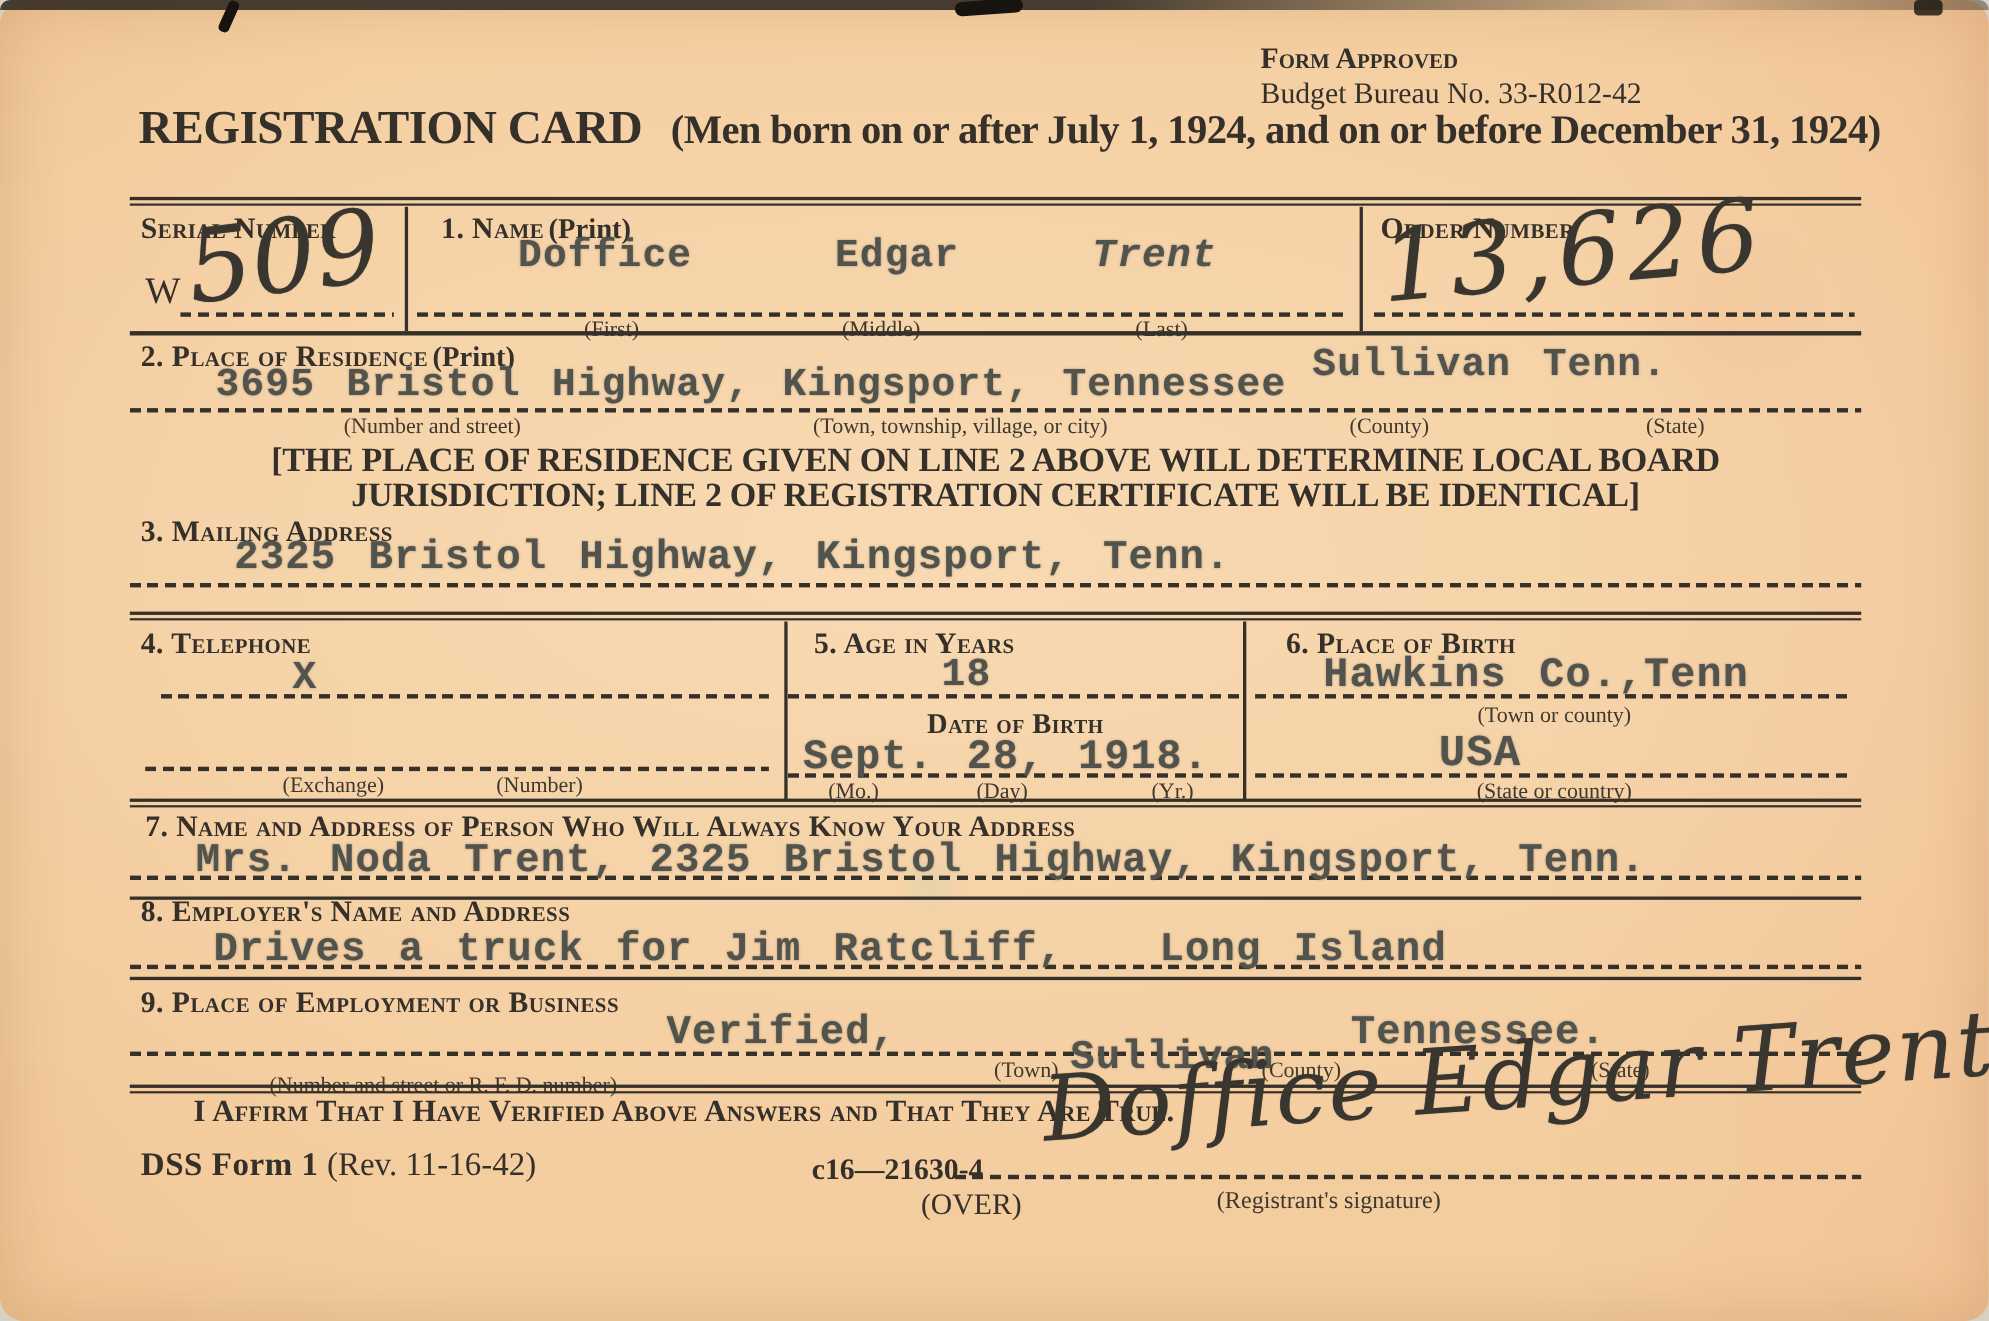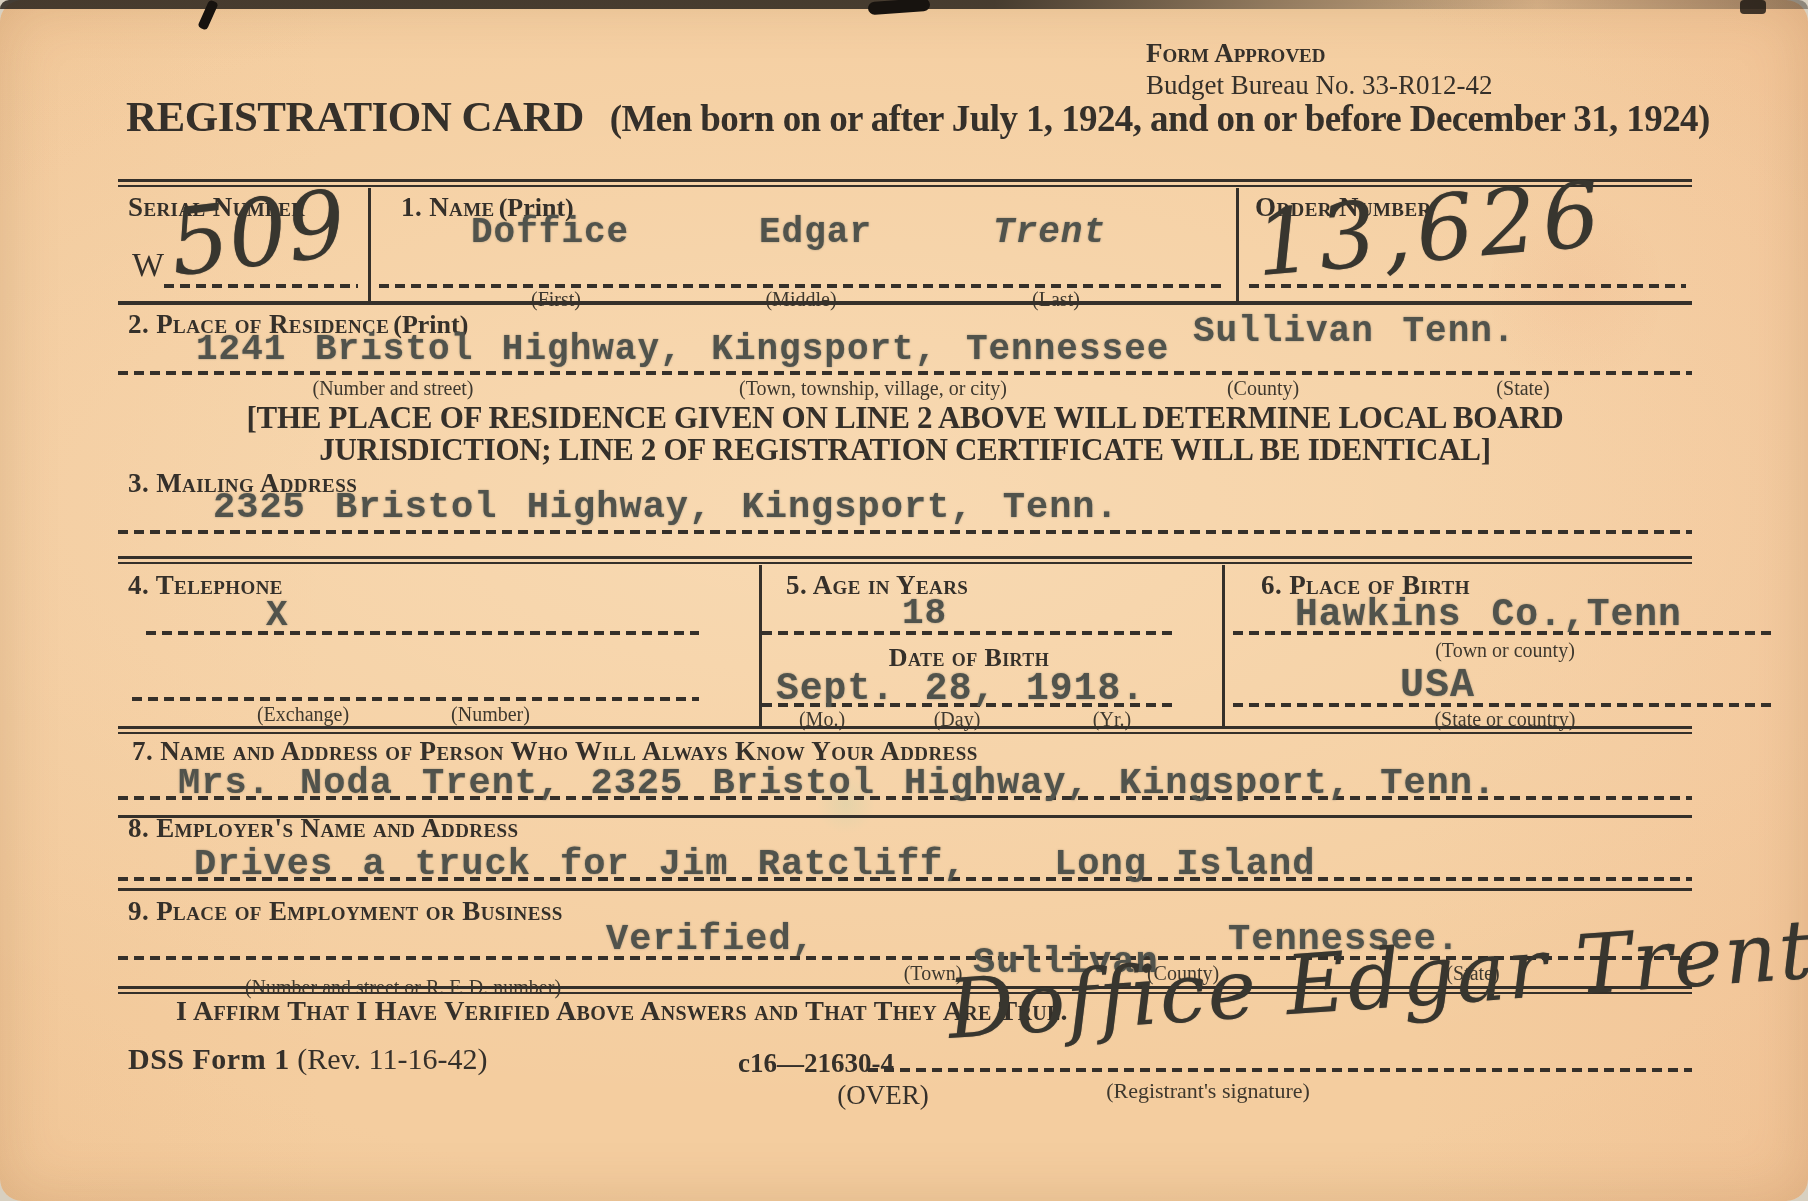--- a/index.html
+++ b/index.html
@@ -46,21 +46,21 @@
   .subtitle { position:absolute; left:0; top:142px; font-size:30px; font-weight:700; letter-spacing:-0.4px; white-space:nowrap; }
 
   .rowA { position:absolute; left:0; top:188px; width:100%; height:113px; display:grid; grid-template-columns:250px 868px 456px; }
   .rowA > div { position:relative; }
   .rowA > div + div { border-left:3px solid #35302a; }
 
   .residence { position:absolute; left:0; top:307px; width:100%; height:95px; }
   .notice { position:absolute; left:0; top:402px; width:100%; text-align:center; font-size:31px; font-weight:700; line-height:32px; letter-spacing:-0.3px; }
   .mailing { position:absolute; left:0; top:468px; width:100%; height:88px; }
 
-  .rowC { position:absolute; left:0; top:565px; width:100%; height:163px; display:grid; grid-template-columns:595px 417px 562px;gap:46px; }
+  .rowC { position:absolute; left:0; top:565px; width:100%; height:163px; display:grid; grid-template-columns:595px 417px 562px; }
   .rowC > div { position:relative; }
   .rowC > div + div { border-left:3px solid #35302a; }
 
   .row7 { position:absolute; left:0; top:734px; width:100%; height:84px; border-bottom:3px solid #35302a; }
   .row8 { position:absolute; left:0; top:811px; width:100%; height:80px; border-bottom:3px solid #35302a; }
   .row9 { position:absolute; left:0; top:894px; width:100%; height:92px; }
   .affirm { position:absolute; left:58px; top:995px; font-size:28px; font-weight:700; letter-spacing:.3px; }
   .footer { position:absolute; left:0; top:1036px; width:100%; height:130px; font-size:30px; }
 
   .w-letter { position:absolute; left:14px; top:58px; font-size:34px; }
@@ -119,21 +119,21 @@
       </div>
     </div>
 
     <div class="ruleH" style="top:301px;"></div>
 
     <div class="residence">
       <div style="position:absolute;left:10px;top:2px;">
         <span class="lbl sc">2. Place of Residence</span>
         <span style="font-size:26px;font-weight:700;">(Print)</span>
       </div>
-      <span class="typed" style="left:78px;top:22px;font-size:36px;">1241 Bristol Highway, Kingsport, Tennessee</span>
+      <span class="typed" style="left:78px;top:22px;font-size:36px;">3695 Bristol Highway, Kingsport, Tennessee</span>
       <span class="typed" style="left:1075px;top:4px;font-size:36px;">Sullivan Tenn.</span>
       <div class="dash" style="left:0;right:0;top:64px;"></div>
       <span class="cap" style="left:150px;width:250px;top:70px;">(Number and street)</span>
       <span class="cap" style="left:570px;width:370px;top:70px;">(Town, township, village, or city)</span>
       <span class="cap" style="left:1050px;width:190px;top:70px;">(County)</span>
       <span class="cap" style="left:1320px;width:170px;top:70px;">(State)</span>
     </div>
 
     <div class="notice">
       <div>[THE PLACE OF RESIDENCE GIVEN ON LINE 2 ABOVE WILL DETERMINE LOCAL BOARD</div>

